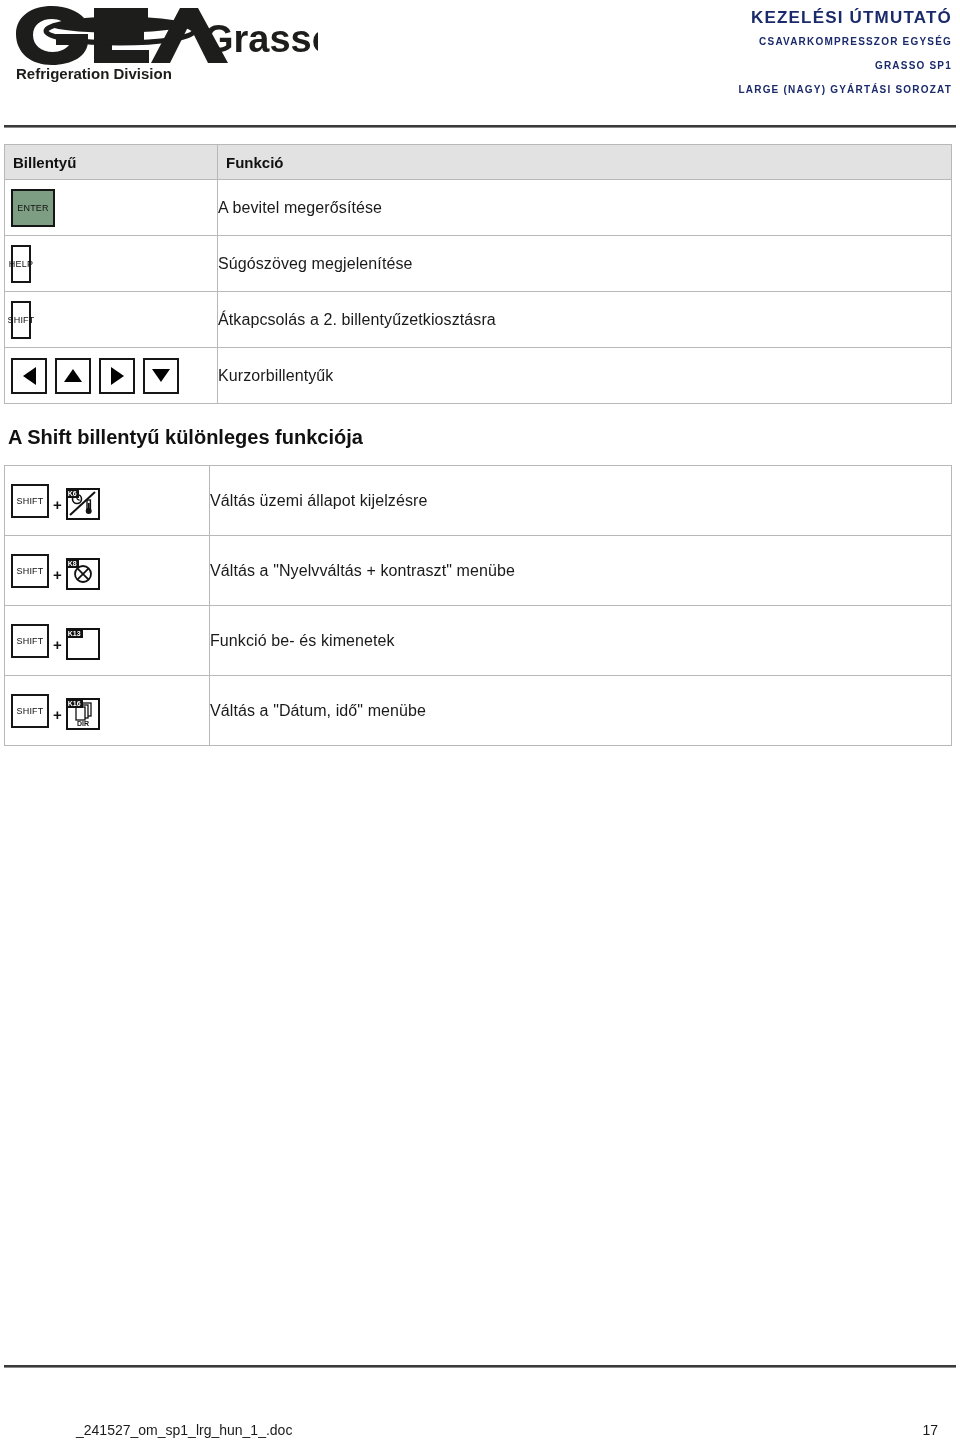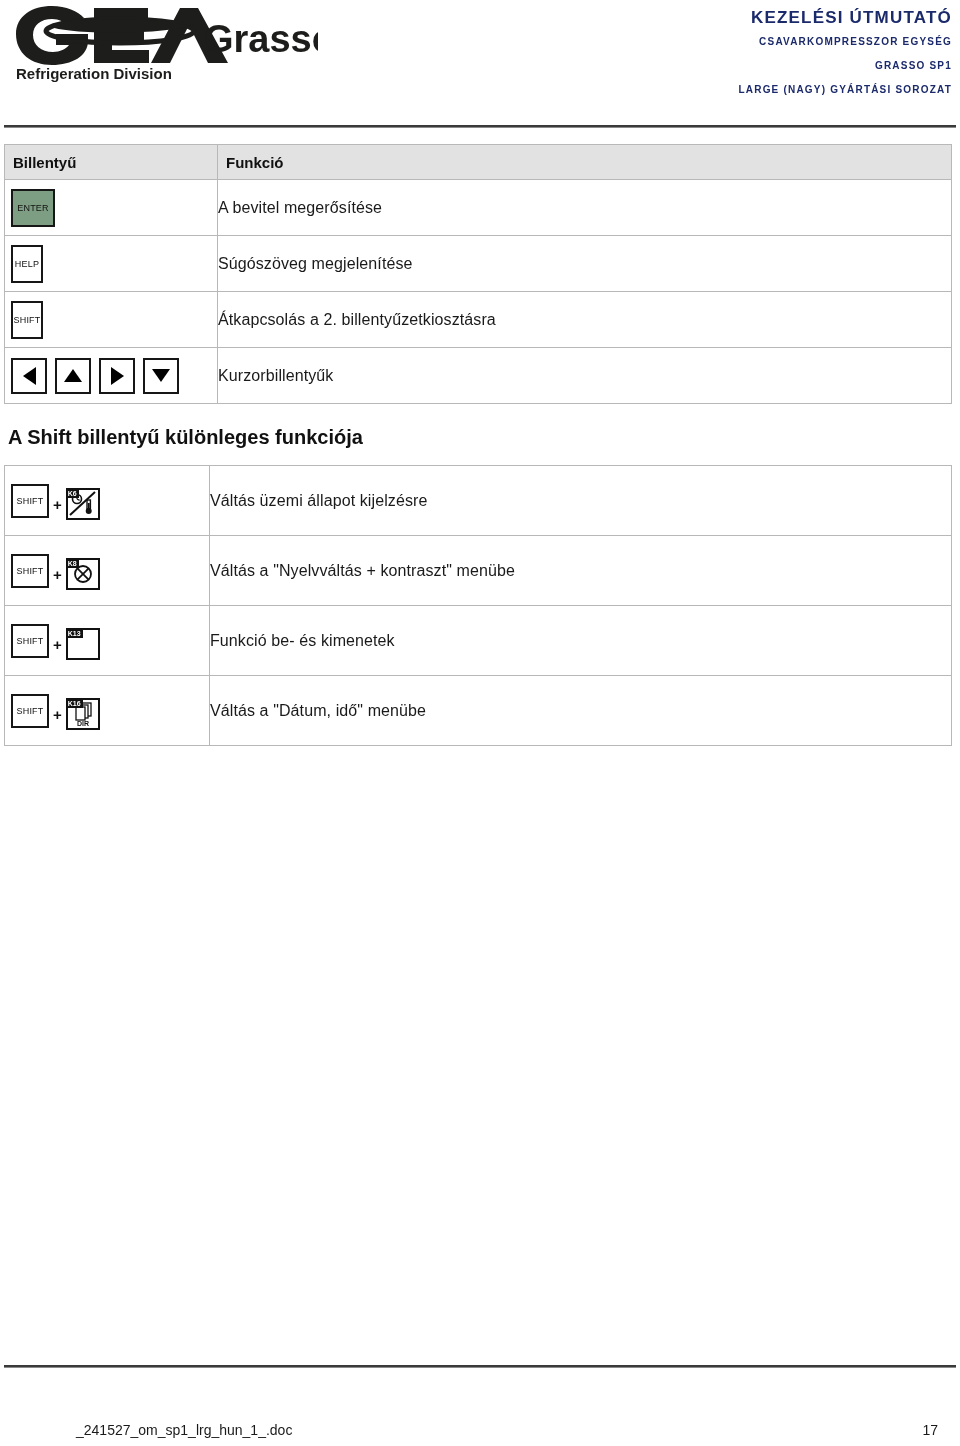--- a/index.html
+++ b/index.html
@@ -116,21 +116,21 @@
     font-family: "Liberation Sans", sans-serif;
     color: #111;
     letter-spacing: 0.2px;
   }
   .key-enter {
     width: 44px;
     height: 38px;
     background: #7e9e83;
   }
   .key-plain {
-    width: 32px;
+    width: 20px;
     height: 38px;
   }
   .key-arrow {
     width: 36px;
     height: 36px;
     margin-right: 8px;
   }
   .key-arrow:last-child { margin-right: 0; }
 
   .tri {

